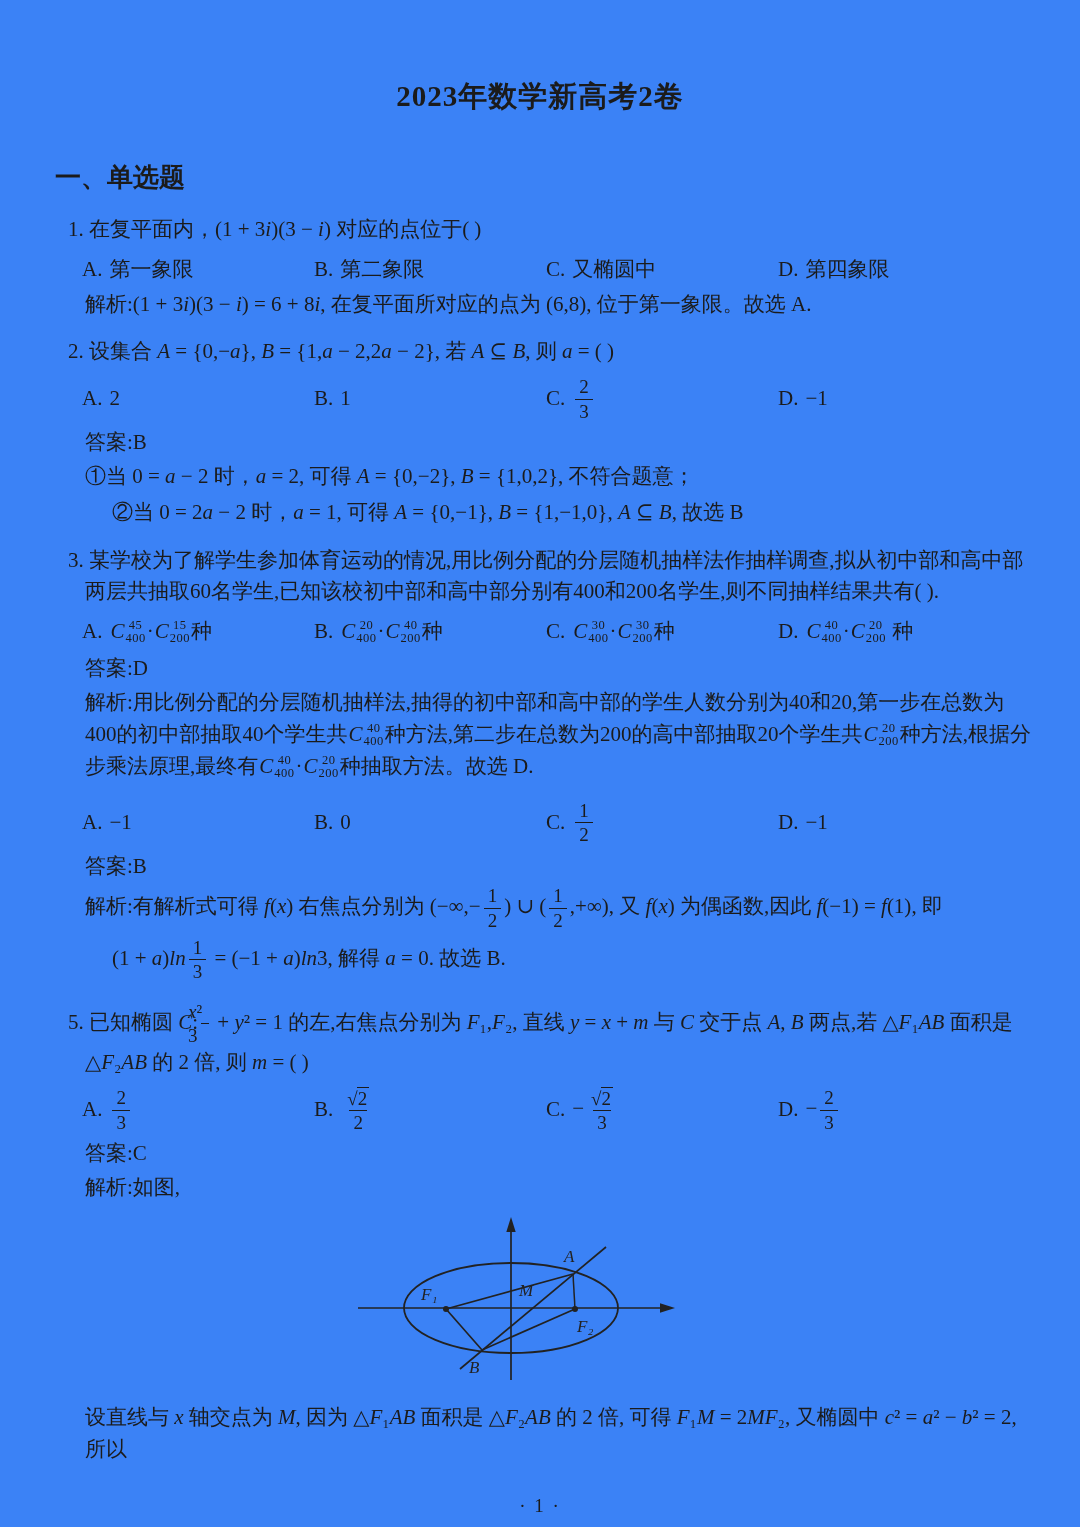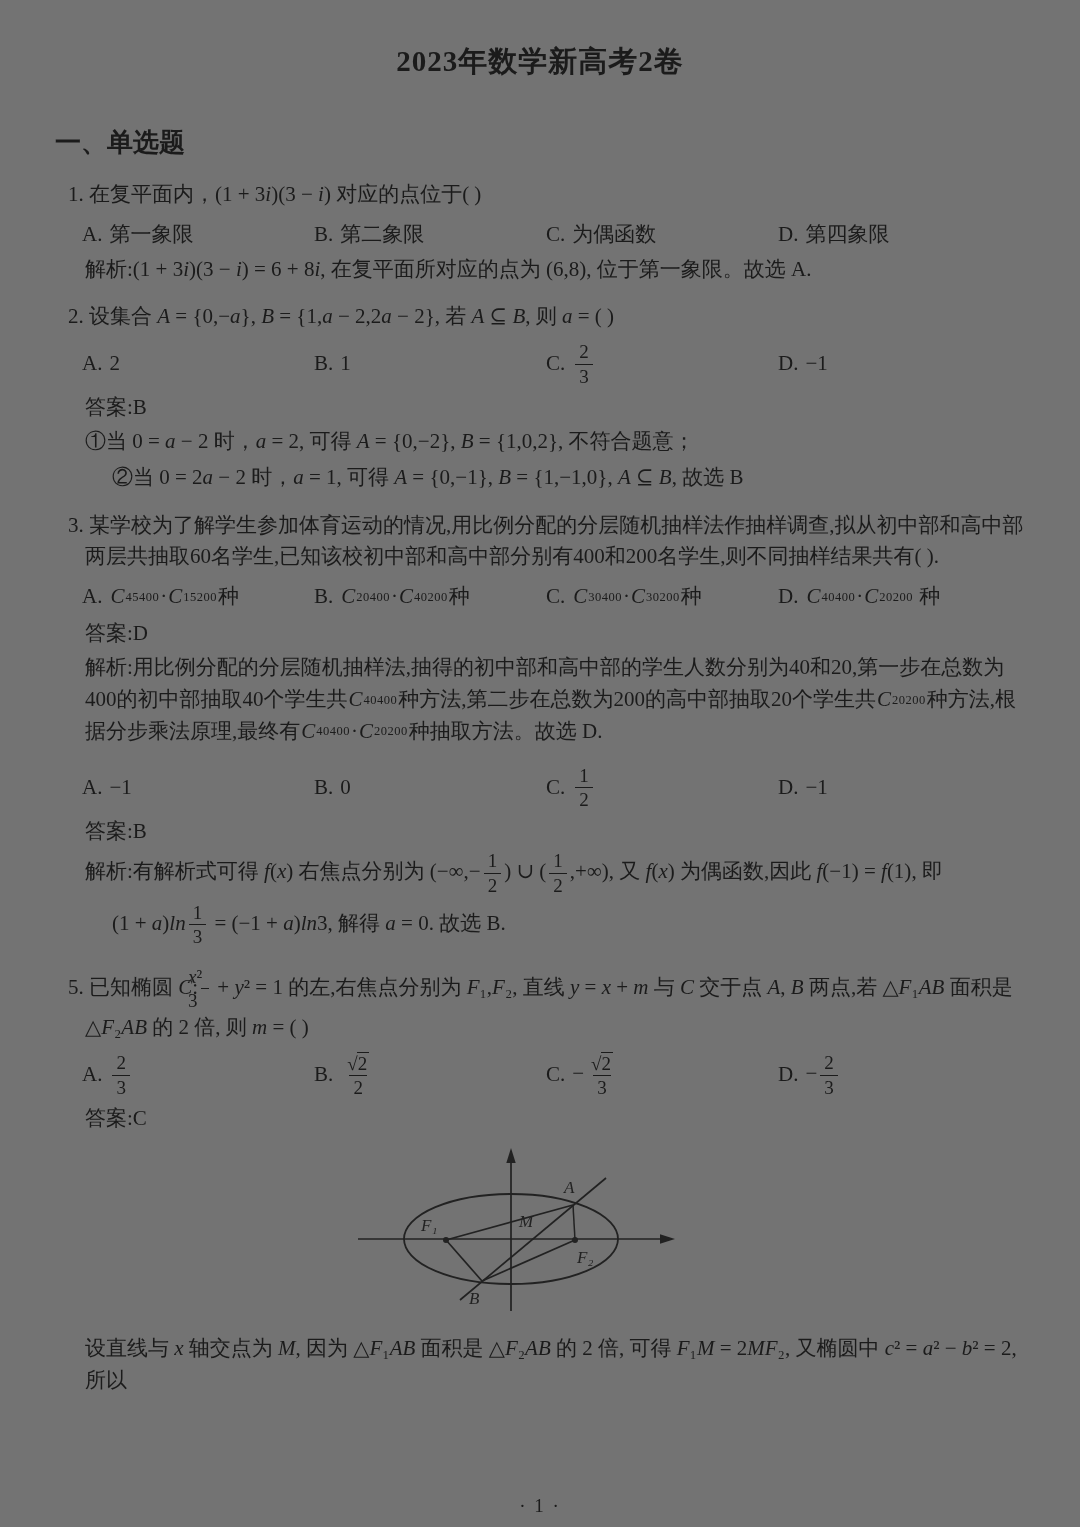--- a/index.html
+++ b/index.html
@@ -1,36 +1,36 @@
 <!DOCTYPE html>
 <html><head>
 <meta charset="utf-8">
 <style>
   html,body{margin:0;padding:0;}
   body{width:1080px;height:1527px;background:#ffffff;overflow:hidden;}
-  .page{position:relative;width:1080px;height:1527px;background:#737373;color:#1b1b1b;
+  .page{position:relative;width:1080px;height:1527px;background:#3b82f6;color:#1b1b1b;
         font-family:"Liberation Serif","DejaVu Serif",serif;font-size:21px;line-height:1.52;
-        box-sizing:border-box;padding-top:39px;}
+        box-sizing:border-box;padding-top:74px;}
   .doc-title{margin:0;text-align:center;font-size:29px;font-weight:700;letter-spacing:1px;}
   .section-head{margin:40px 0 0 55px;font-size:26px;font-weight:700;}
   .qblock{margin:16px 48px 0 68px;}
   .stem{padding-left:17px;text-indent:-17px;}
   .options{display:grid;grid-template-columns:232px 232px 232px auto;margin:7px 0 2px 14px;align-items:center;}
   .opt{display:flex;align-items:center;gap:7px;min-height:34px;}
   .answer{margin:4px 0 0 17px;}
   .exp{margin:2px 0 0 17px;}
   .exp + .exp{margin-top:4px;margin-left:44px;}
   
   .mi{font-style:italic;}
   .frac{display:inline-flex;flex-direction:column;align-items:center;vertical-align:middle;
         line-height:1.12;margin:1px 3px;font-size:19px;}
   .fnum{padding:0 4px 1px;}
   .fden{border-top:1.4px solid #1b1b1b;padding:1px 4px 0;}
   .cwrap{display:inline-flex;align-items:center;margin:0 1px;}
-  .ss{display:inline-flex;align-items:center;line-height:1.05;
+  .ss{display:inline-flex;flex-direction:column;align-items:center;line-height:1.05;
       vertical-align:middle;margin-left:1px;}
   .ssup,.ssub{font-size:12.5px;letter-spacing:0.5px;}
   .sqrt{white-space:nowrap;display:inline-flex;align-items:baseline;}
   .rsign{margin-right:-1px;}
   .rad{border-top:1.3px solid #1b1b1b;padding:0 2px 0 1px;}
   .figure-wrap{margin:8px 0 10px 245px;}
   .page-number{position:absolute;left:0;right:0;top:1492px;text-align:center;font-size:19px;letter-spacing:2px;}
 </style>
 </head>
 <body>
@@ -47,21 +47,21 @@
       <div class="opt">
           <span>A.</span>
           <span><span>第一象限</span></span>
         </div>
       <div class="opt">
           <span>B.</span>
           <span><span>第二象限</span></span>
         </div>
       <div class="opt">
           <span>C.</span>
-          <span><span>为偶函数</span></span>
+          <span><span>又椭圆中</span></span>
         </div>
       <div class="opt">
           <span>D.</span>
           <span><span>第四象限</span></span>
         </div>
     </div>
     <div class="exp"><span>解析:</span><span>(1 + 3<i class="mi">i</i>)(3 − <i class="mi">i</i>) = 6 + 8<i class="mi">i</i></span><span>, 在复平面所对应的点为 (6,8), 位于第一象限。故选 A.</span></div>
   </div>
 
   <div class="qblock">
@@ -259,20 +259,21 @@
         </div>
       <div class="opt">
           <span>D.</span>
           <span><span>−</span><span class="frac">
               <span class="fnum"><span>2</span></span>
               <span class="fden"><span>3</span></span>
             </span></span>
         </div>
     </div>
     <div class="answer">答案:C</div>
+    <div class="exp"><span>解析:如图,</span></div>
 
     <div class="figure-wrap">
       <svg width="420" height="170" viewBox="0 0 420 170">
 
         <line x1="45" y1="96" x2="352" y2="96" stroke="#222" stroke-width="1.7"></line>
         <polygon points="362,96 347,91.3 347,100.7" fill="#222"></polygon>
         <line x1="198" y1="16" x2="198" y2="168" stroke="#222" stroke-width="1.7"></line>
         <polygon points="198,5 193.3,20 202.7,20" fill="#222"></polygon>
 
         <ellipse cx="198" cy="96" rx="107" ry="45" fill="none" stroke="#222" stroke-width="1.8"></ellipse>

